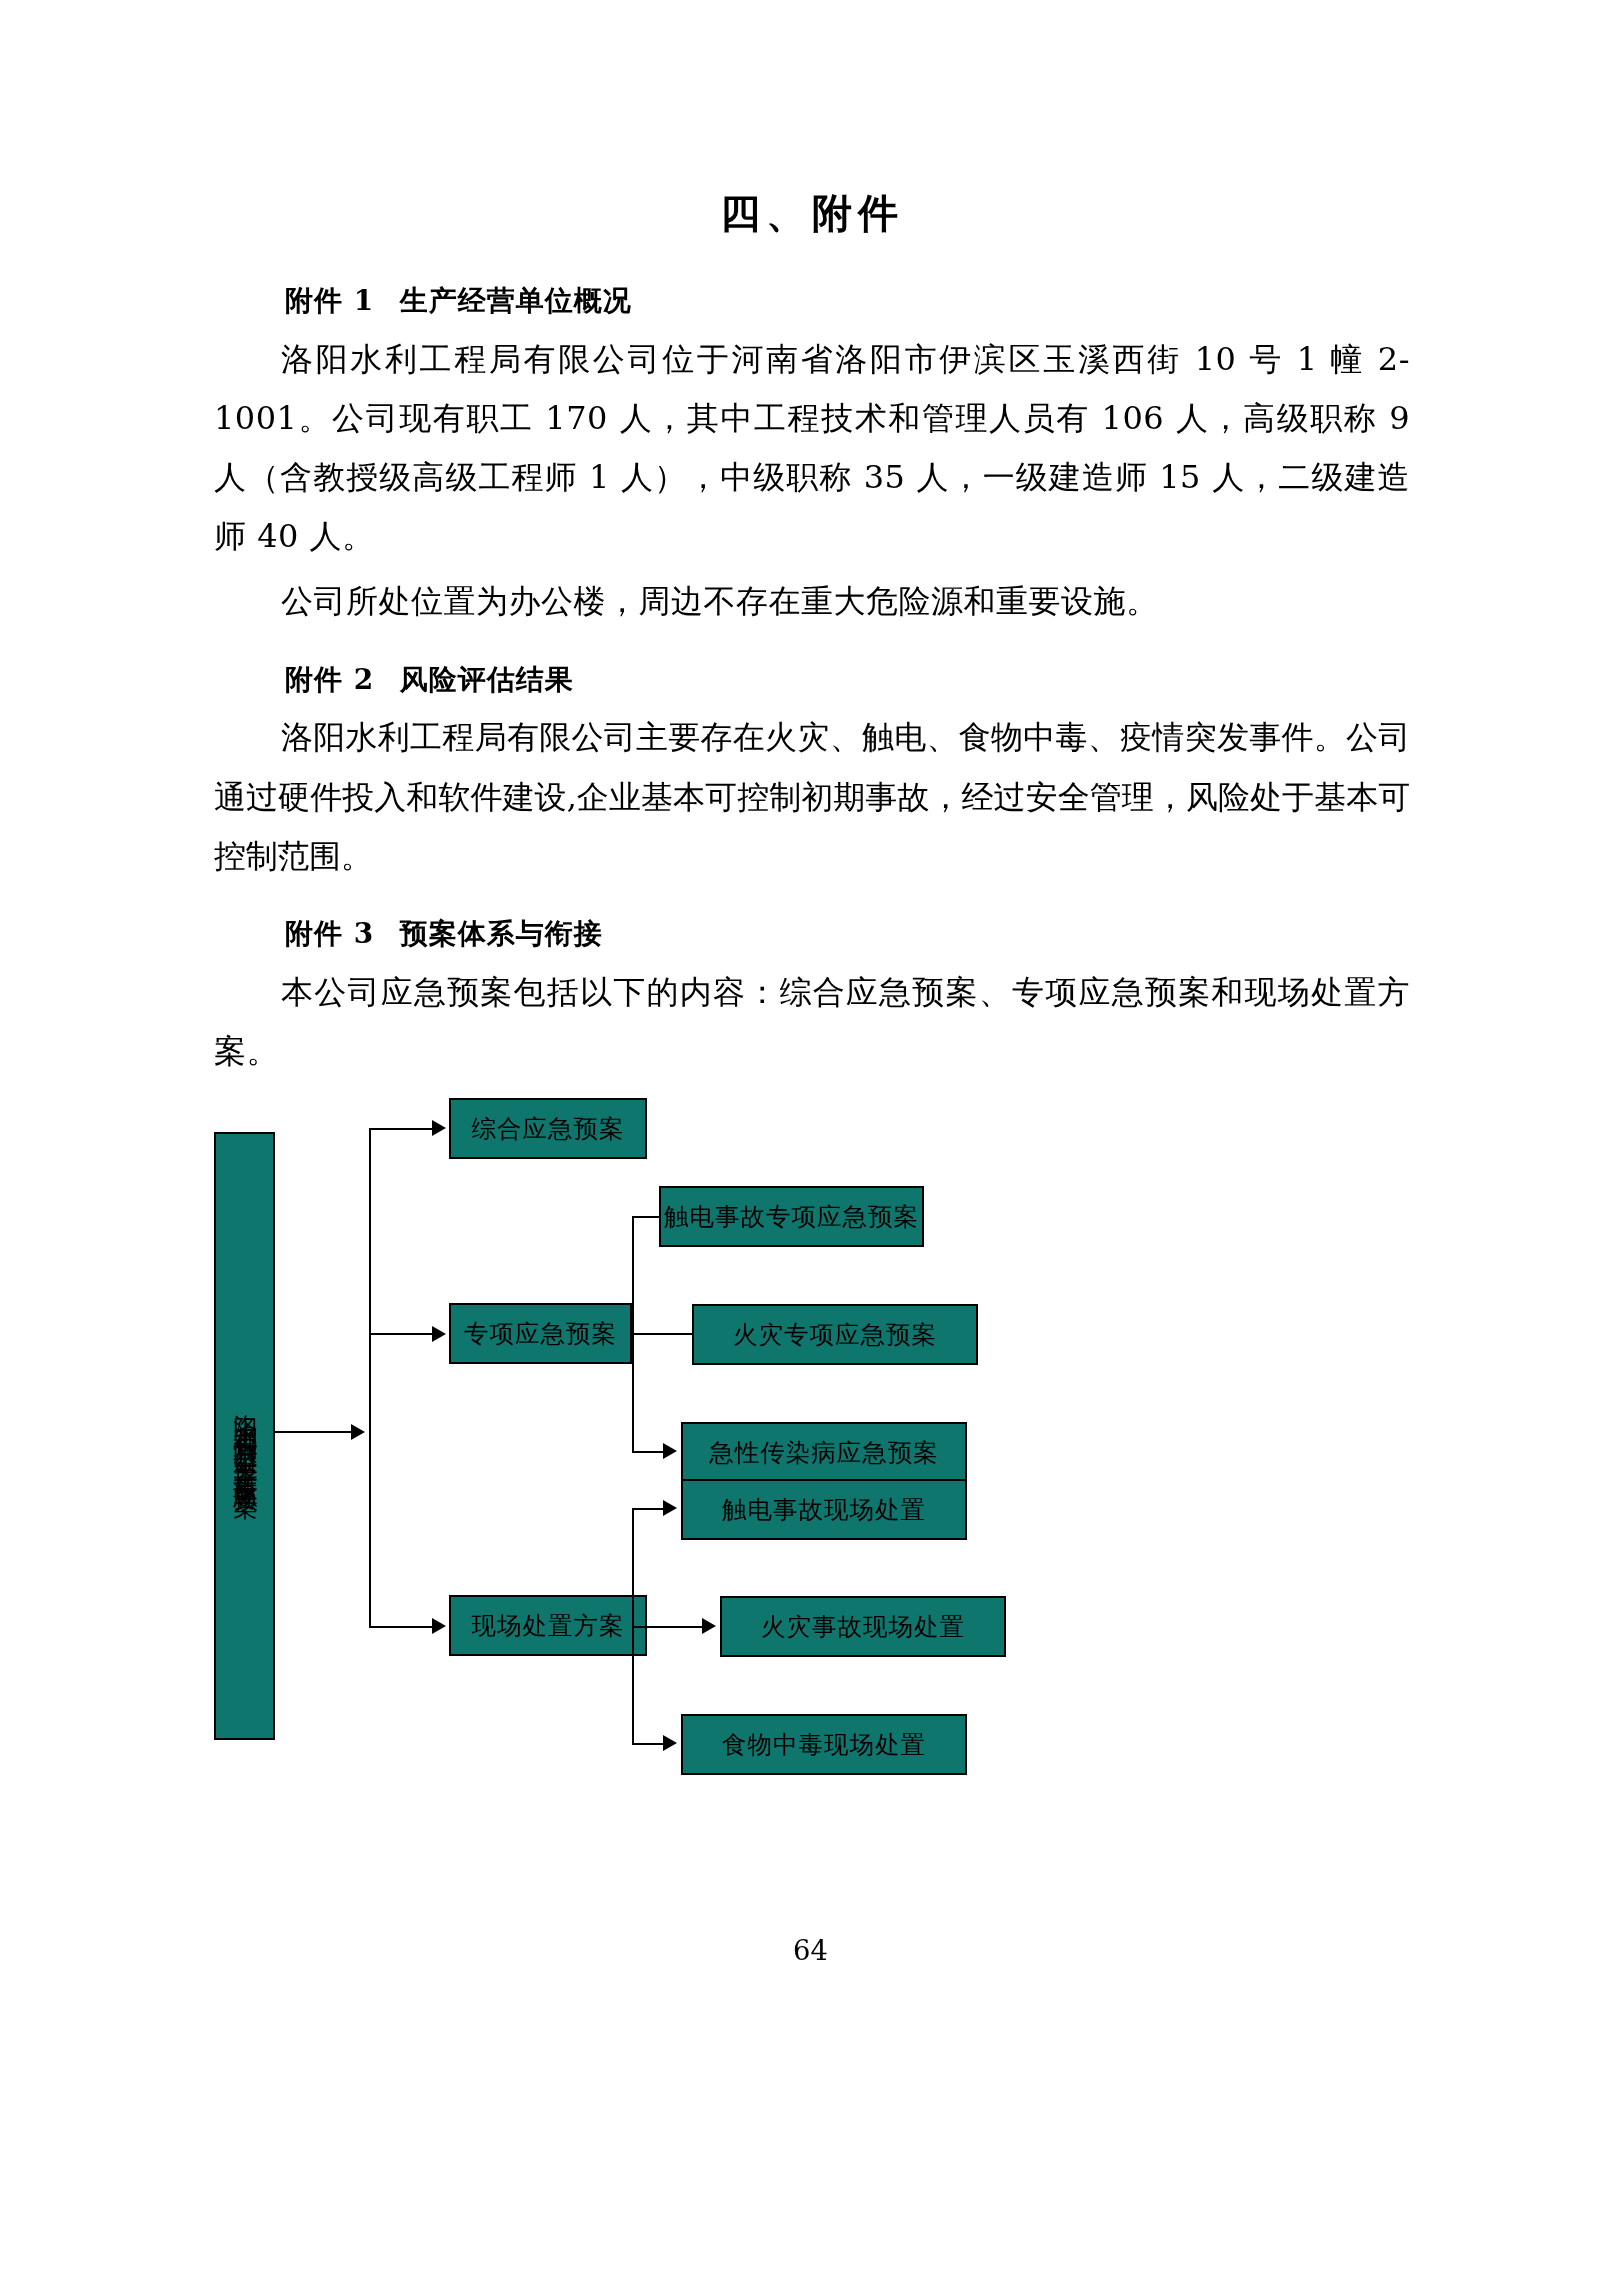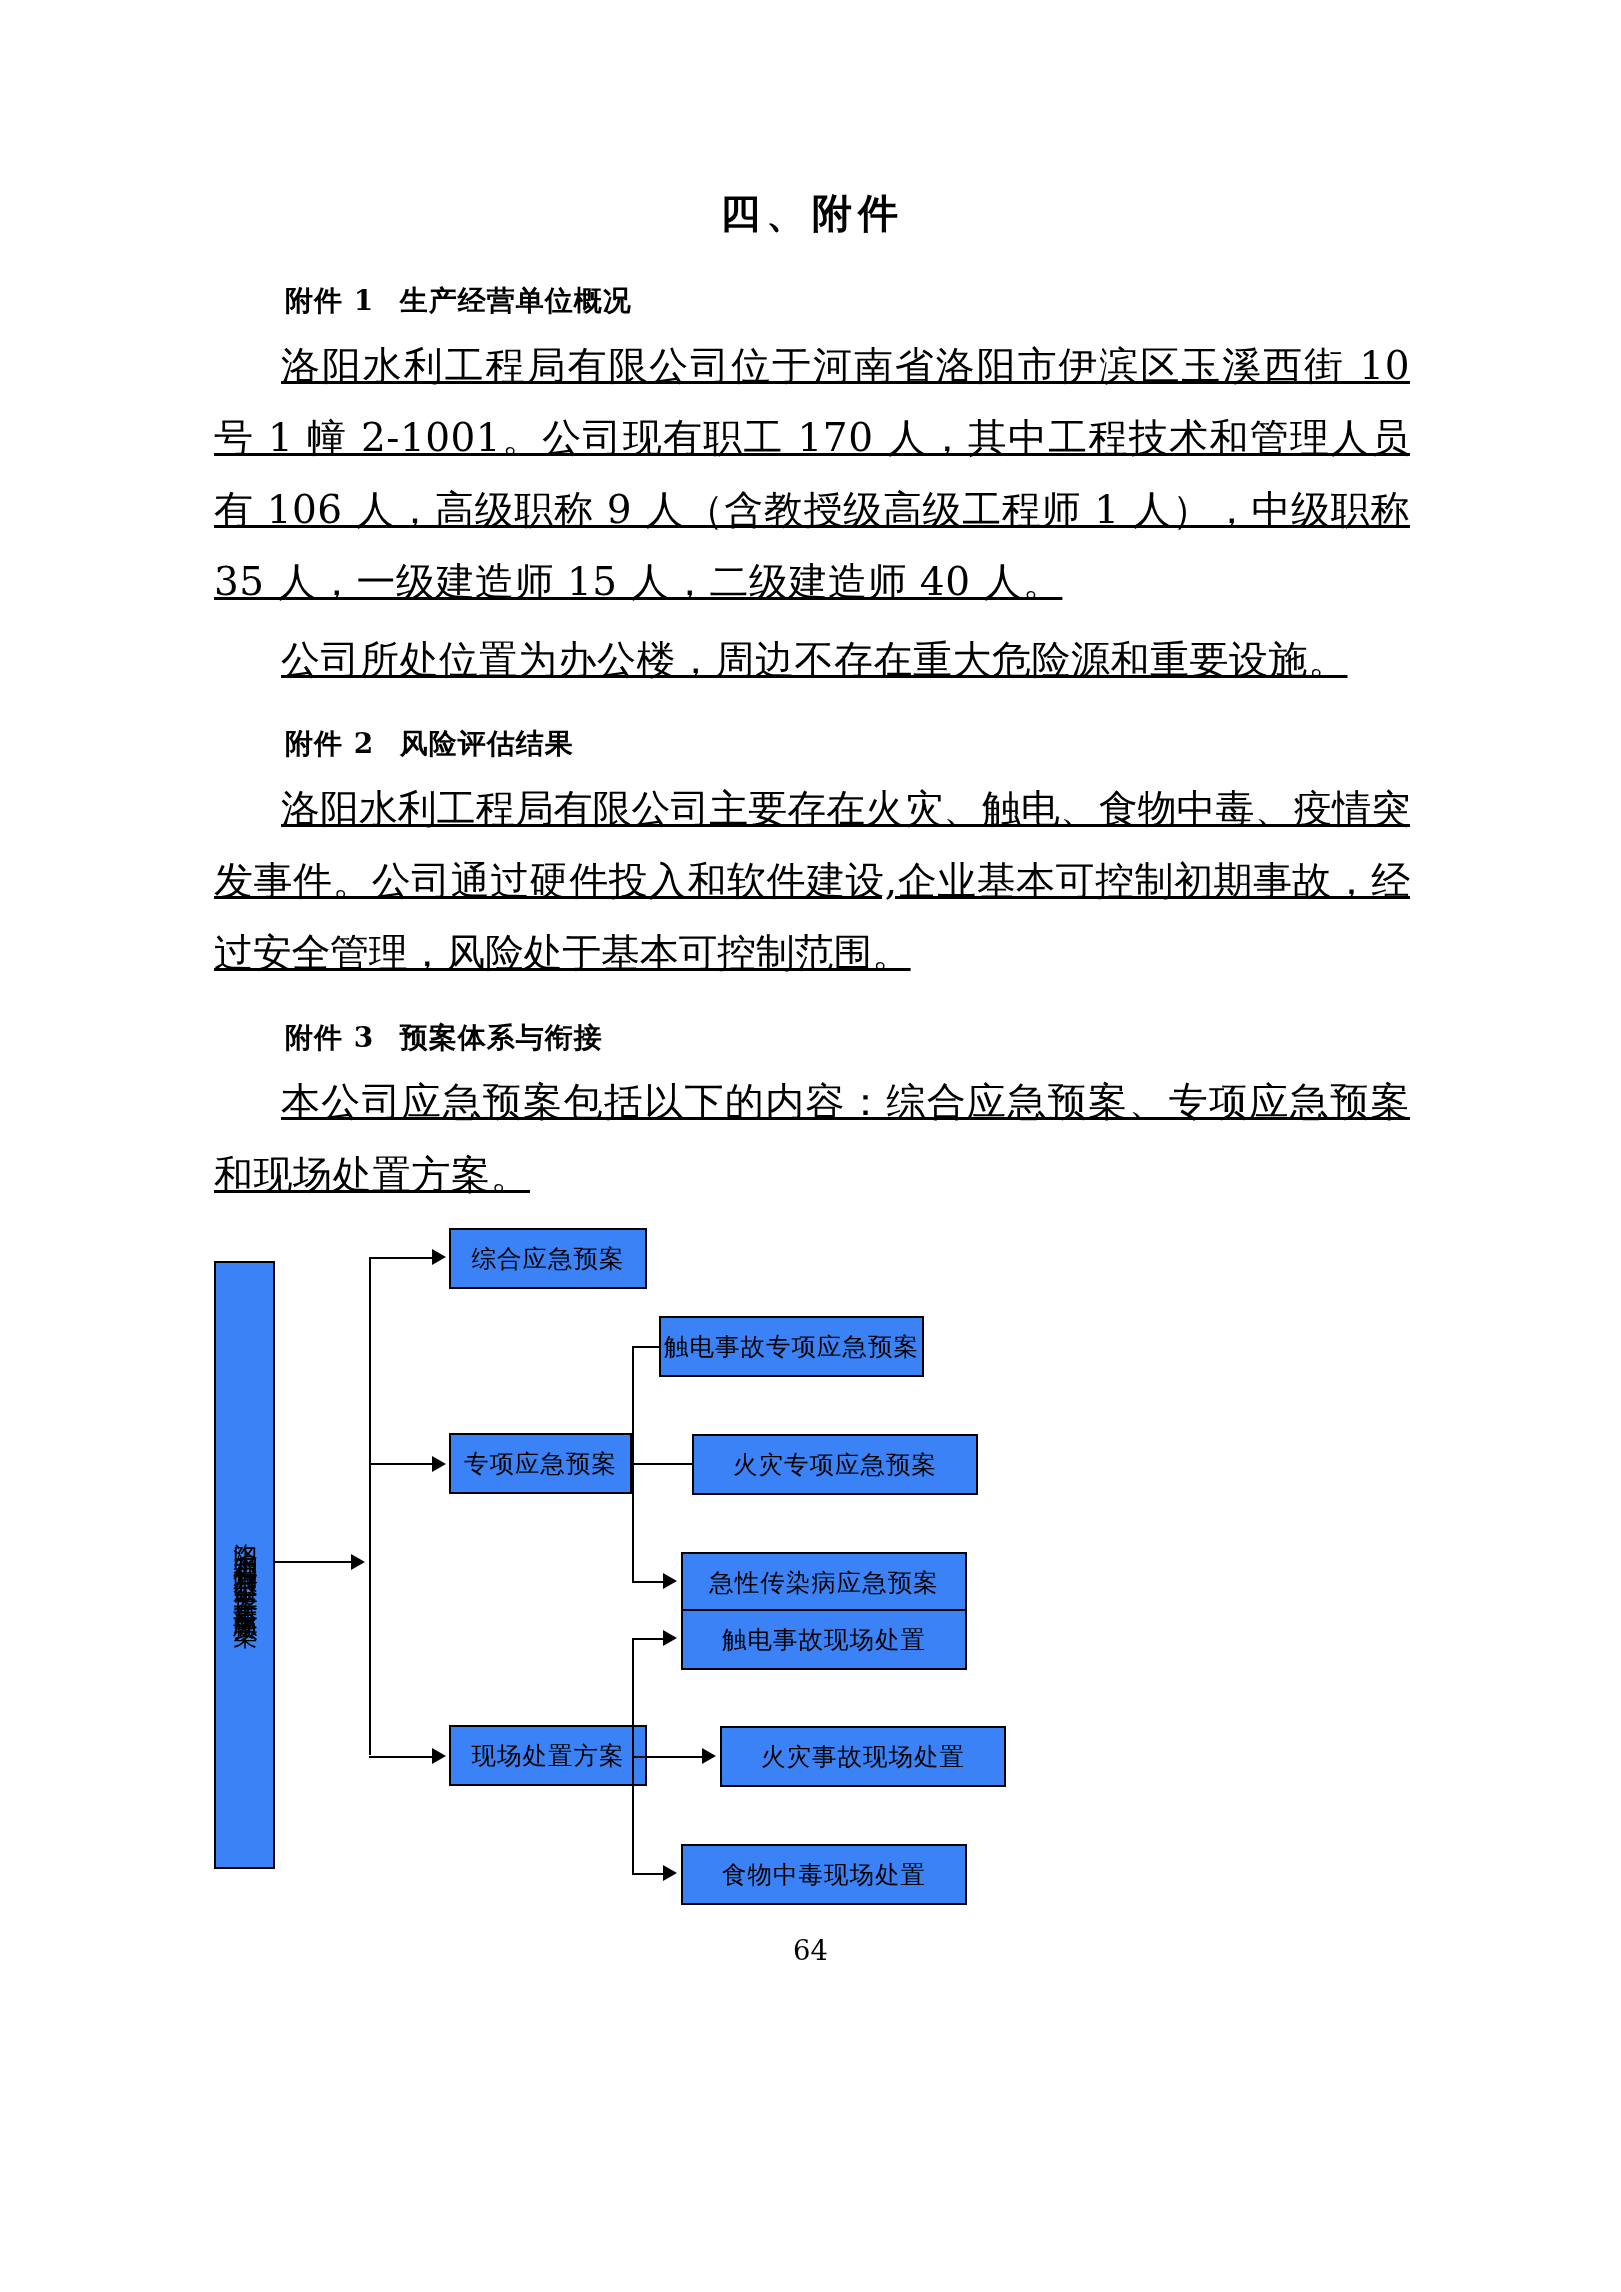--- a/index.html
+++ b/index.html
@@ -34,46 +34,45 @@
     font-size: 28px;
     font-weight: bold;
     margin: 0 0 9.8px 0;
     padding-left: 71px;
     letter-spacing: 1px;
   }
   .section-title .num {
     margin-right: 25.5px;
   }
   p.para {
-    font-size: 39px;
+    font-size: 32px;
     line-height: 1.85;
     margin: 0 0 5.9px 0;
     text-indent: 67px;
     letter-spacing: 0.5px;
     text-align: justify;
-    text-decoration: underline;
   }
   p.para.tight {
     letter-spacing: -0.3px;
   }
   .block {
     margin-bottom: 29px;
   }
   
   .diagram {
     position: relative;
     width: 1196px;
     height: 686px;
     margin-top: 13.7px;
     font-family: "DejaVu Sans", "Liberation Sans", sans-serif;
   }
   .node {
     position: absolute;
     border: 2px solid #000;
-    background: #3b82f6;
+    background: #0f766e;
     display: flex;
     align-items: center;
     justify-content: center;
     text-align: center;
     font-size: 24.5px;
     box-sizing: border-box;
     letter-spacing: 1px;
   }
   .node.vertical {
     writing-mode: vertical-rl;

